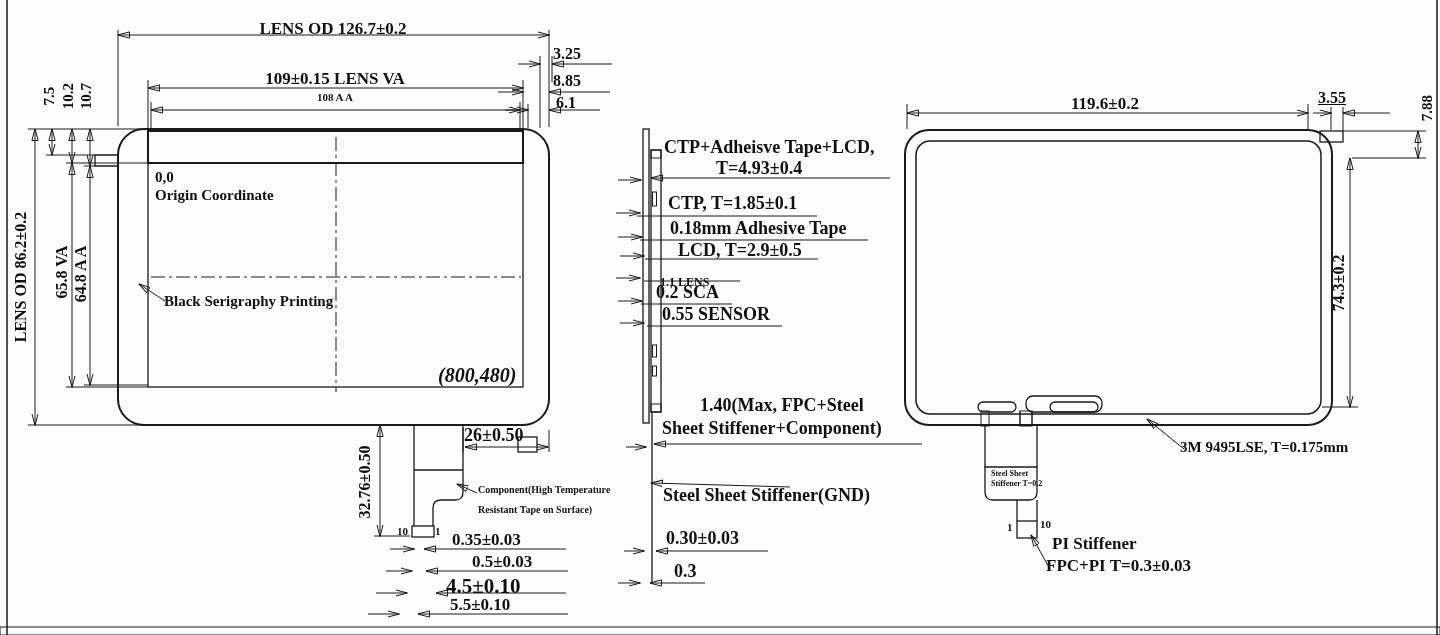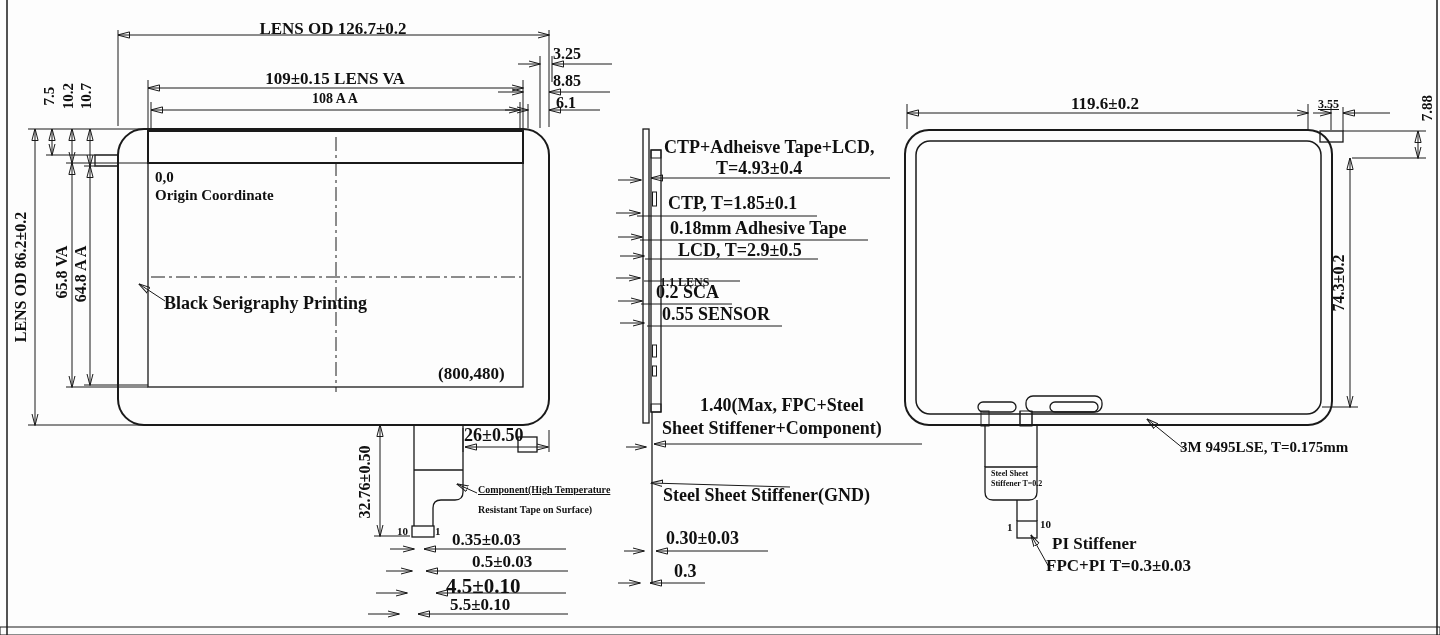--- a/index.html
+++ b/index.html
@@ -196,37 +196,37 @@
         <line x1="1350" y1="158" x2="1350" y2="407" marker-start="url(#ar)" marker-end="url(#ar)"></line>
         <line x1="1322" y1="407" x2="1358" y2="407"></line>
         <line x1="1147" y1="419" x2="1184" y2="449" marker-start="url(#ar)"></line>
         <line x1="1031" y1="535" x2="1050" y2="569" marker-start="url(#ar)"></line>
       </g>
     </g>
   </svg>
 
   <div class="lbl ctr" style="left:183px;top:20px;width:300px;font-size:17px;">LENS OD 126.7±0.2</div>
   <div class="lbl ctr" style="left:185px;top:70px;width:300px;font-size:17px;">109±0.15 LENS VA</div>
-  <div class="lbl ctr" style="left:185px;top:92px;width:300px;font-size:14px;">108 A A</div>
+  <div class="lbl ctr" style="left:185px;top:92px;width:300px;font-size:11px;">108 A A</div>
   <div class="lbl" style="left:553px;top:46px;font-size:16px;">3.25</div>
   <div class="lbl" style="left:553px;top:73px;font-size:16px;">8.85</div>
   <div class="lbl" style="left:556px;top:95px;font-size:16px;">6.1</div>
   <div class="lbl rot" style="left:50px;top:96px;font-size:15px;">7.5</div>
   <div class="lbl rot" style="left:69px;top:96px;font-size:15px;">10.2</div>
   <div class="lbl rot" style="left:87px;top:96px;font-size:15px;">10.7</div>
   <div class="lbl rot" style="left:21px;top:277px;font-size:16px;">LENS OD 86.2±0.2</div>
   <div class="lbl rot" style="left:62px;top:272px;font-size:16px;">65.8 VA</div>
   <div class="lbl rot" style="left:81px;top:274px;font-size:16px;">64.8 A A</div>
   <div class="lbl" style="left:155px;top:170px;font-size:15px;">0,0</div>
   <div class="lbl" style="left:155px;top:188px;font-size:15px;">Origin Coordinate</div>
-  <div class="lbl" style="left:164px;top:294px;font-size:18px;">Black Serigraphy Printing</div>
-  <div class="lbl" style="left:438px;top:365px;font-size:17px;">(800,480)</div>
+  <div class="lbl" style="left:164px;top:294px;font-size:15px;">Black Serigraphy Printing</div>
+  <div class="lbl" style="left:438px;top:365px;font-size:20px;font-style:italic;">(800,480)</div>
   <div class="lbl rot" style="left:365px;top:482px;font-size:16px;">32.76±0.50</div>
   <div class="lbl" style="left:464px;top:426px;font-size:18px;">26±0.50</div>
-  <div class="lbl" style="left:478px;top:485px;font-size:10px;text-decoration:underline;">Component(High Temperature</div>
+  <div class="lbl" style="left:478px;top:485px;font-size:10px;">Component(High Temperature</div>
   <div class="lbl" style="left:478px;top:497px;font-size:10px;margin-top:8px;">Resistant Tape on Surface)</div>
   <div class="lbl" style="left:397px;top:526px;font-size:11px;">10</div>
   <div class="lbl" style="left:435px;top:526px;font-size:11px;">1</div>
   <div class="lbl" style="left:452px;top:531px;font-size:17px;">0.35±0.03</div>
   <div class="lbl" style="left:460px;top:553px;font-size:17px;margin-left:12px;">0.5±0.03</div>
   <div class="lbl" style="left:446px;top:575px;font-size:21px;">4.5±0.10</div>
   <div class="lbl" style="left:450px;top:596px;font-size:17px;">5.5±0.10</div>
 
   <div class="lbl" style="left:664px;top:138px;font-size:18px;">CTP+Adheisve Tape+LCD,</div>
   <div class="lbl" style="left:716px;top:159px;font-size:18px;">T=4.93±0.4</div>
@@ -236,21 +236,21 @@
   <div class="lbl" style="left:660px;top:276px;font-size:12px;">1.1 LENS</div>
   <div class="lbl" style="left:656px;top:283px;font-size:18px;">0.2 SCA</div>
   <div class="lbl" style="left:662px;top:305px;font-size:18px;">0.55 SENSOR</div>
   <div class="lbl" style="left:700px;top:396px;font-size:18px;">1.40(Max, FPC+Steel</div>
   <div class="lbl" style="left:663px;top:486px;font-size:18px;">Steel Sheet Stiffener(GND)</div>
   <div class="lbl" style="left:662px;top:419px;font-size:18px;">Sheet Stiffener+Component)</div>
   <div class="lbl" style="left:666px;top:529px;font-size:18px;">0.30±0.03</div>
   <div class="lbl" style="left:674px;top:562px;font-size:18px;">0.3</div>
 
   <div class="lbl ctr" style="left:1020px;top:95px;width:170px;font-size:17px;">119.6±0.2</div>
-  <div class="lbl" style="left:1318px;top:98px;font-size:12px;text-decoration:underline;">3.55</div>
+  <div class="lbl" style="left:1318px;top:90px;font-size:16px;text-decoration:underline;">3.55</div>
   <div class="lbl rot" style="left:1428px;top:108px;font-size:15px;">7.88</div>
   <div class="lbl rot" style="left:1339px;top:283px;font-size:16px;">74.3±0.2</div>
   <div class="lbl" style="left:1180px;top:440px;font-size:15px;">3M 9495LSE, T=0.175mm</div>
   <div class="lbl" style="left:991px;top:470px;font-size:8px;">Steel Sheet</div>
   <div class="lbl" style="left:991px;top:480px;font-size:8px;">Stiffener T=0.2</div>
   <div class="lbl" style="left:1007px;top:522px;font-size:11px;">1</div>
   <div class="lbl" style="left:1040px;top:519px;font-size:11px;">10</div>
   <div class="lbl" style="left:1052px;top:535px;font-size:17px;">PI Stiffener</div>
   <div class="lbl" style="left:1046px;top:557px;font-size:17px;">FPC+PI T=0.3±0.03</div>
 

